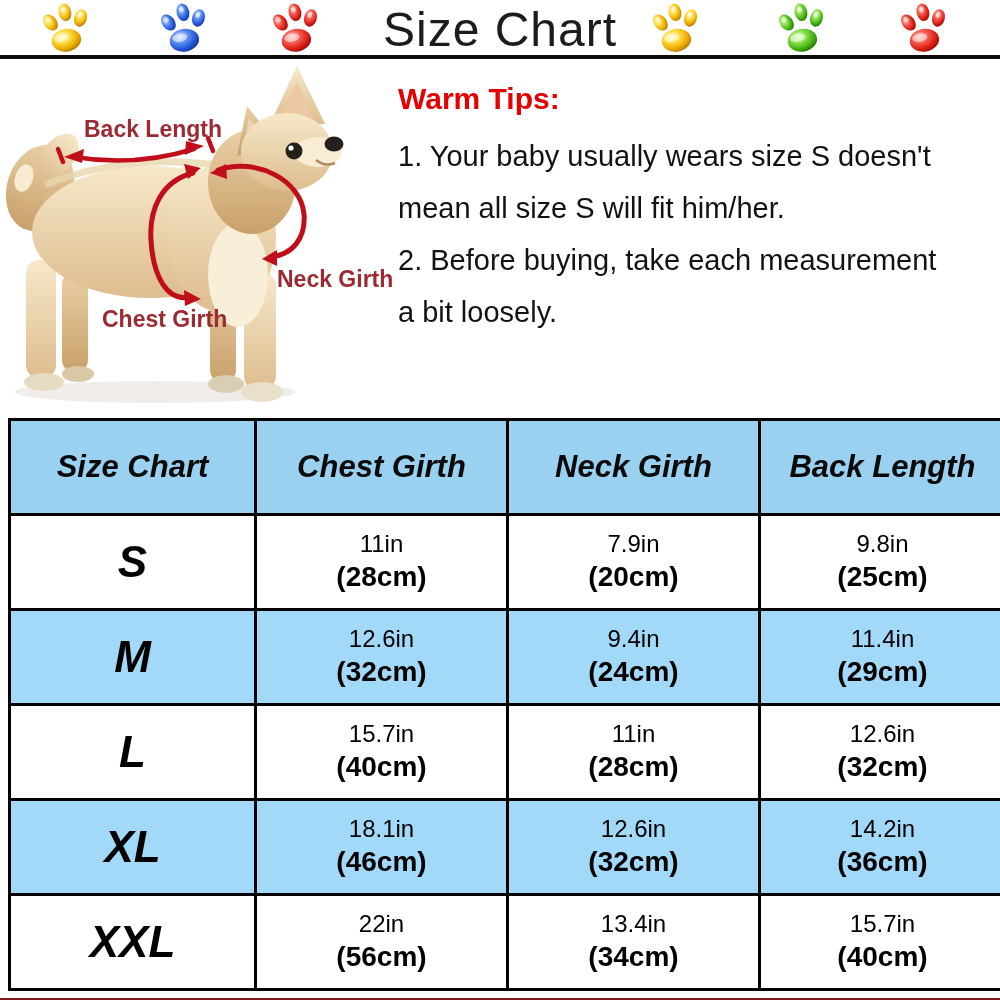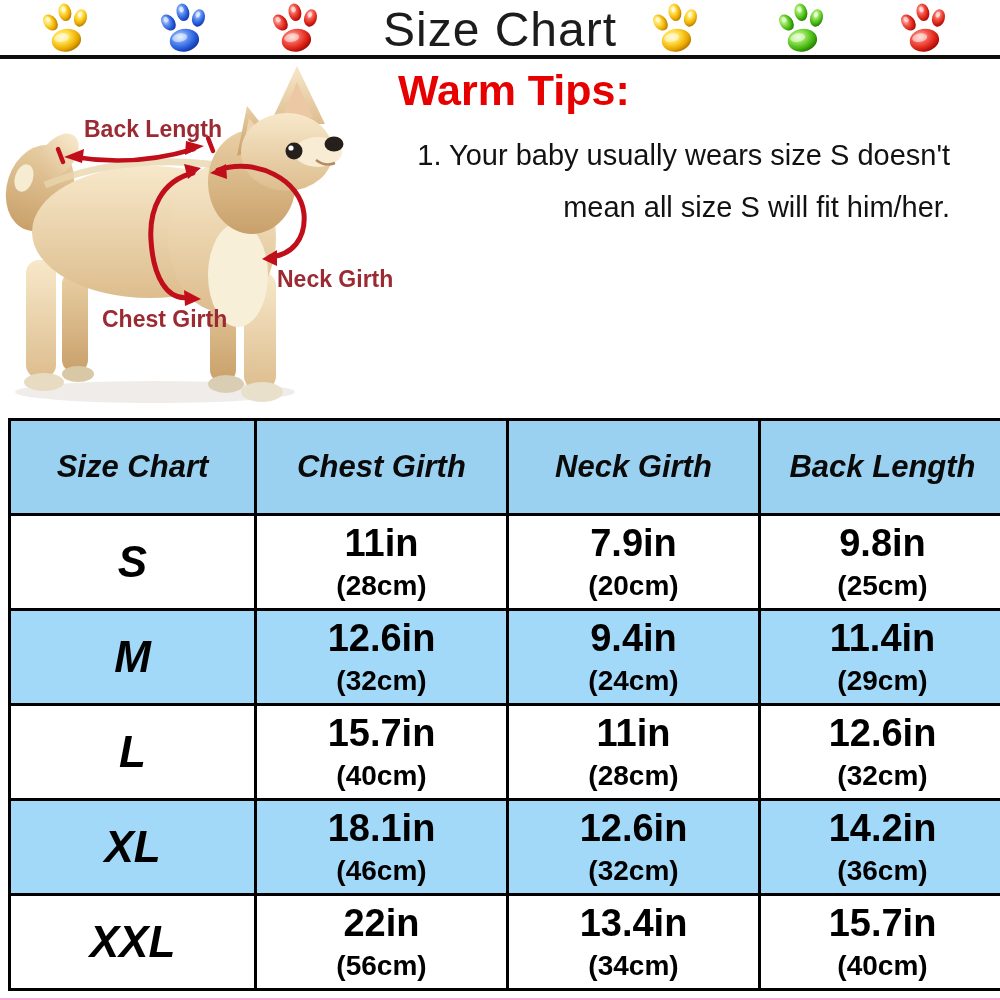--- a/index.html
+++ b/index.html
@@ -1,57 +1,57 @@
 <!DOCTYPE html>
 <html><head>
 <meta charset="utf-8">
 <style>
   html,body{margin:0;padding:0;background:#ffffff;}
   .page{
     position:relative;width:1000px;height:1000px;background:#ffffff;overflow:hidden;
     font-family:"Liberation Sans", sans-serif;color:#000;
-    border-bottom:2px solid #f9a8d4;box-sizing:border-box;
+    border-bottom:2px solid #7f1d1d;box-sizing:border-box;
   }
   
   .title{
     position:absolute;top:2px;left:50%;transform:translateX(-50%);
     font-size:48px;letter-spacing:1px;color:#1c1c1c;white-space:nowrap;
   }
   .paw{position:absolute;top:2px;width:56px;height:54px;}
   .top-rule{position:absolute;top:55px;left:0;width:1000px;height:4px;background:#0e0e0e;}
 
   
   .dog-wrap{position:absolute;left:0;top:60px;width:395px;height:356px;}
   .diagram-label{
     position:absolute;font-size:23px;font-weight:bold;color:#9c2a32;white-space:nowrap;
   }
   .lbl-back{left:84px;top:116px;}
   .lbl-neck{left:277px;top:266px;}
   .lbl-chest{left:102px;top:306px;}
 
   
   .tips{position:absolute;left:398px;top:66px;width:552px;}
-  .tips-heading{font-size:43px;font-weight:bold;color:#e60000;margin:0 0 14px 0;}
-  .tip{font-size:29px;line-height:52px;color:#121212;margin:0;text-align:right;}
+  .tips-heading{font-size:30px;font-weight:bold;color:#e60000;margin:16px 0 14px 0;}
+  .tip{font-size:29px;line-height:52px;color:#121212;margin:0;}
 
   
   .size-table{
     position:absolute;left:8px;top:418px;width:984px;border-collapse:collapse;
     table-layout:fixed;
   }
   .size-table td,.size-table th{
     border:3px solid #000;text-align:center;vertical-align:middle;padding:0;height:92px;
   }
   .size-table .c1{width:243px;} .size-table .c2{width:249px;}
   .size-table .c3{width:249px;} .size-table .c4{width:243px;}
   .hdr th{background:#9bd1f0;font-size:31px;font-style:italic;font-weight:bold;color:#0a0a0a;}
   tr.alt td,tr.alt th{background:#a2d9f9;}
   tr.plain td,tr.plain th{background:#ffffff;}
   .size-cell{font-size:44px;font-style:italic;font-weight:bold;}
-  .val-in{font-size:38px;font-weight:bold;line-height:1.25;}
+  .val-in{font-size:24px;font-weight:normal;line-height:1.25;}
   .val-cm{font-size:28px;font-weight:bold;line-height:1.3;}
 </style>
 </head>
 <body>
 
 <div class="page">
 
   <svg width="0" height="0" style="position:absolute" aria-hidden="true">
     <defs>
       <radialGradient id="gY" cx="38%" cy="32%" r="75%">
@@ -195,20 +195,21 @@
       </g>
     </svg>
   </div>
   <div class="diagram-label lbl-back">Back Length</div>
   <div class="diagram-label lbl-neck">Neck Girth</div>
   <div class="diagram-label lbl-chest">Chest Girth</div>
 
   <div class="tips">
     <p class="tips-heading">Warm Tips:</p>
     <p class="tip">1. Your baby usually wears size S doesn't mean all size S will fit him/her.</p>
+    <p class="tip">2. Before buying, take each measurement a bit loosely.</p>
   </div>
 
   <table class="size-table">
     <tbody>
         <tr class="hdr">
       <th class="c1">Size Chart</th>
       <th class="c2">Chest Girth</th>
       <th class="c3">Neck Girth</th>
       <th class="c4">Back Length</th>
     </tr>

